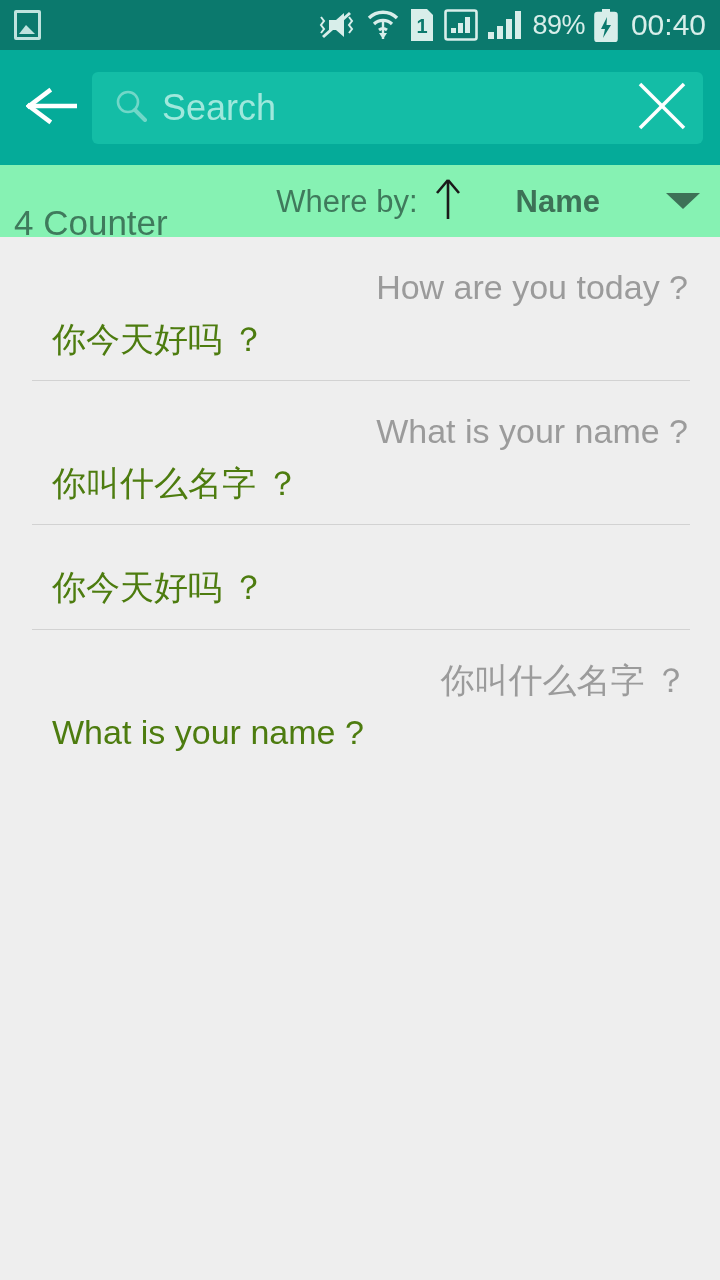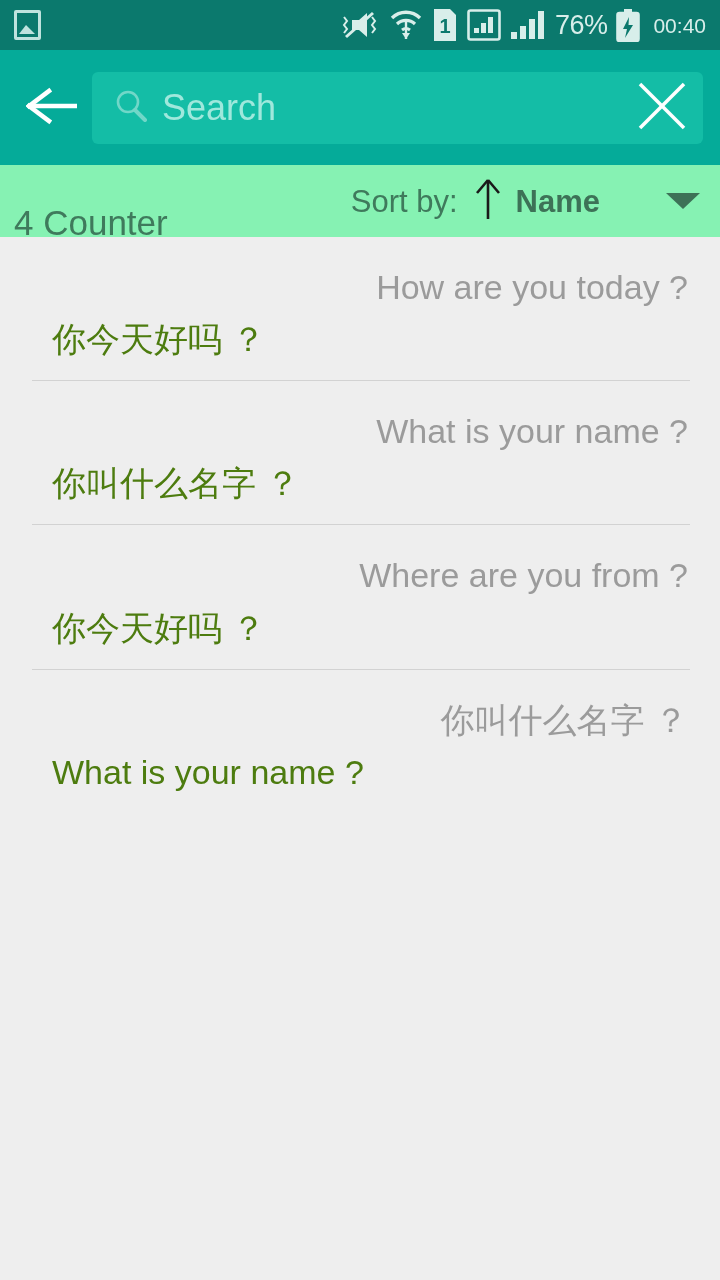--- a/index.html
+++ b/index.html
@@ -44,21 +44,21 @@
   }
   .status-right svg { display: block; }
   .pct {
     color: #d8eeea;
     font-size: 27px;
     letter-spacing: -0.5px;
     line-height: 1;
   }
   .clock {
     color: #d8eeea;
-    font-size: 21px;
+    font-size: 30px;
     letter-spacing: 0px;
     line-height: 1;
     margin-left: 4px;
   }
 
   
   .action-bar {
     height: 115px;
     background: #05ab99;
     display: flex;
@@ -124,20 +124,21 @@
     color: #3f7a5c;
     font-size: 31px;
     line-height: 1;
   }
   .sort-dir { margin: 0 14px 0 16px; display: flex; align-items: center; }
   .sort-value {
     color: #3d7257;
     font-size: 31px;
     font-weight: bold;
     line-height: 1;
+    margin-left: 40px;
   }
   .sort-caret {
     margin-left: 66px;
     width: 0; height: 0;
     border-left: 17px solid transparent;
     border-right: 17px solid transparent;
     border-top: 16px solid #3d7257;
   }
 
   
@@ -214,21 +215,21 @@
 
     <span>
       <svg width="36" height="32" viewBox="0 0 36 32">
         <path d="M1 30 L7 30 L7 23 L1 23 Z" fill="#d8eeea"></path>
         <path d="M10 30 L16 30 L16 17 L10 17 Z" fill="#d8eeea"></path>
         <path d="M19 30 L25 30 L25 10 L19 10 Z" fill="#d8eeea"></path>
         <path d="M28 30 L34 30 L34 2 L28 2 Z" fill="#d8eeea"></path>
       </svg>
     </span>
 
-    <span class="pct">76%</span>
+    <span class="pct">89%</span>
 
     <span>
       <svg width="24" height="33" viewBox="0 0 24 33">
         <rect x="8" y="0" width="8" height="4" fill="#d8eeea"></rect>
         <rect x="1.5" y="4" width="21" height="28" rx="2" stroke="#d8eeea" stroke-width="2.6" fill="#d8eeea"></rect>
         <path d="M13 8 L7 20 L11 20 L9 29 L17 16 L12.5 16 Z" fill="#0b796d"></path>
       </svg>
     </span>
 
     <span class="clock">00:40</span>
@@ -264,21 +265,21 @@
       </span>
     </div>
   </div>
 
 </div>
 
 <div class="sort-bar">
   <span class="counter">4 Counter</span>
 
   <div class="sort-group">
-    <span class="sort-label">Sort by:</span>
+    <span class="sort-label">Where by:</span>
 
     <span class="sort-dir">
       <span>
         <svg width="28" height="44" viewBox="0 0 28 44">
           <path d="M14 42 L14 4" stroke="#1a1a1a" stroke-width="2.6"></path>
           <path d="M14 3 L3 16" stroke="#1a1a1a" stroke-width="2.6"></path>
           <path d="M14 3 L25 16" stroke="#1a1a1a" stroke-width="2.6"></path>
         </svg>
       </span>
     </span>
@@ -295,21 +296,20 @@
     <div class="primary">How are you today ?</div>
     <div class="secondary">你今天好吗 ？</div>
   </div>
 
   <div class="list-item with-divider">
     <div class="primary">What is your name ?</div>
     <div class="secondary">你叫什么名字 ？</div>
   </div>
 
   <div class="list-item with-divider">
-    <div class="primary">Where are you from ?</div>
     <div class="secondary">你今天好吗 ？</div>
   </div>
 
   <div class="list-item">
     <div class="primary">你叫什么名字 ？</div>
     <div class="secondary">What is your name ?</div>
   </div>
 
 </div>
 

